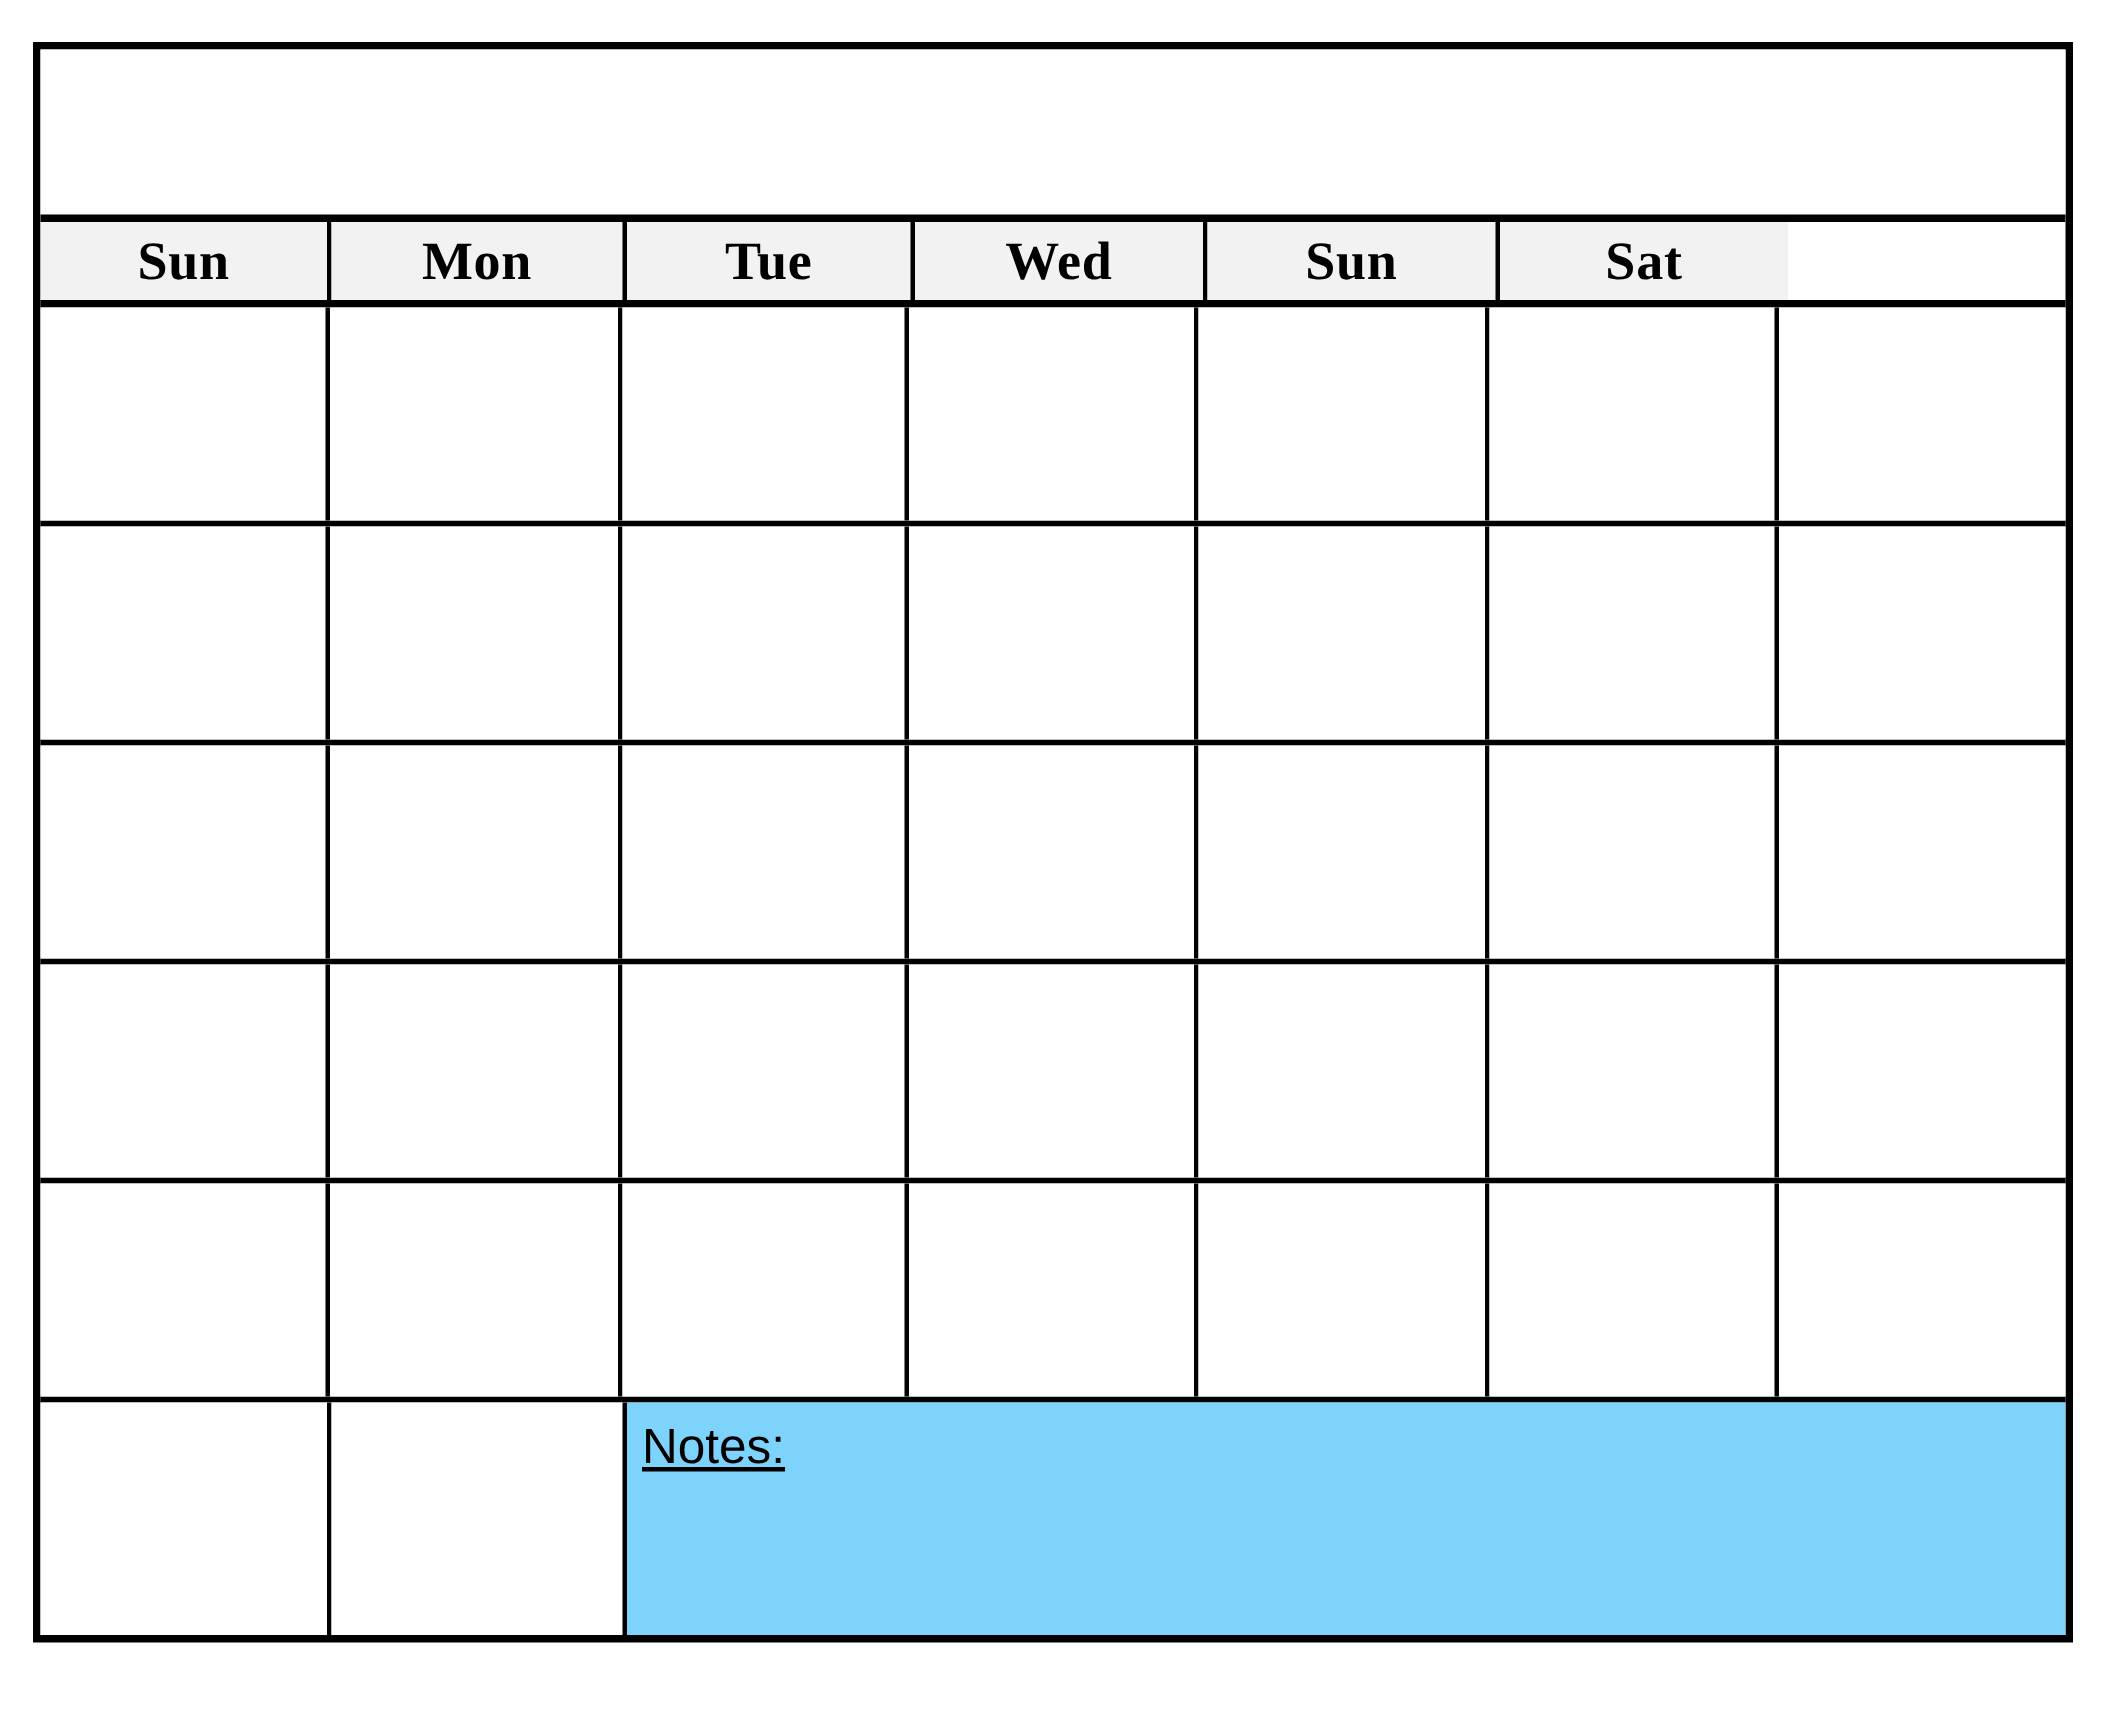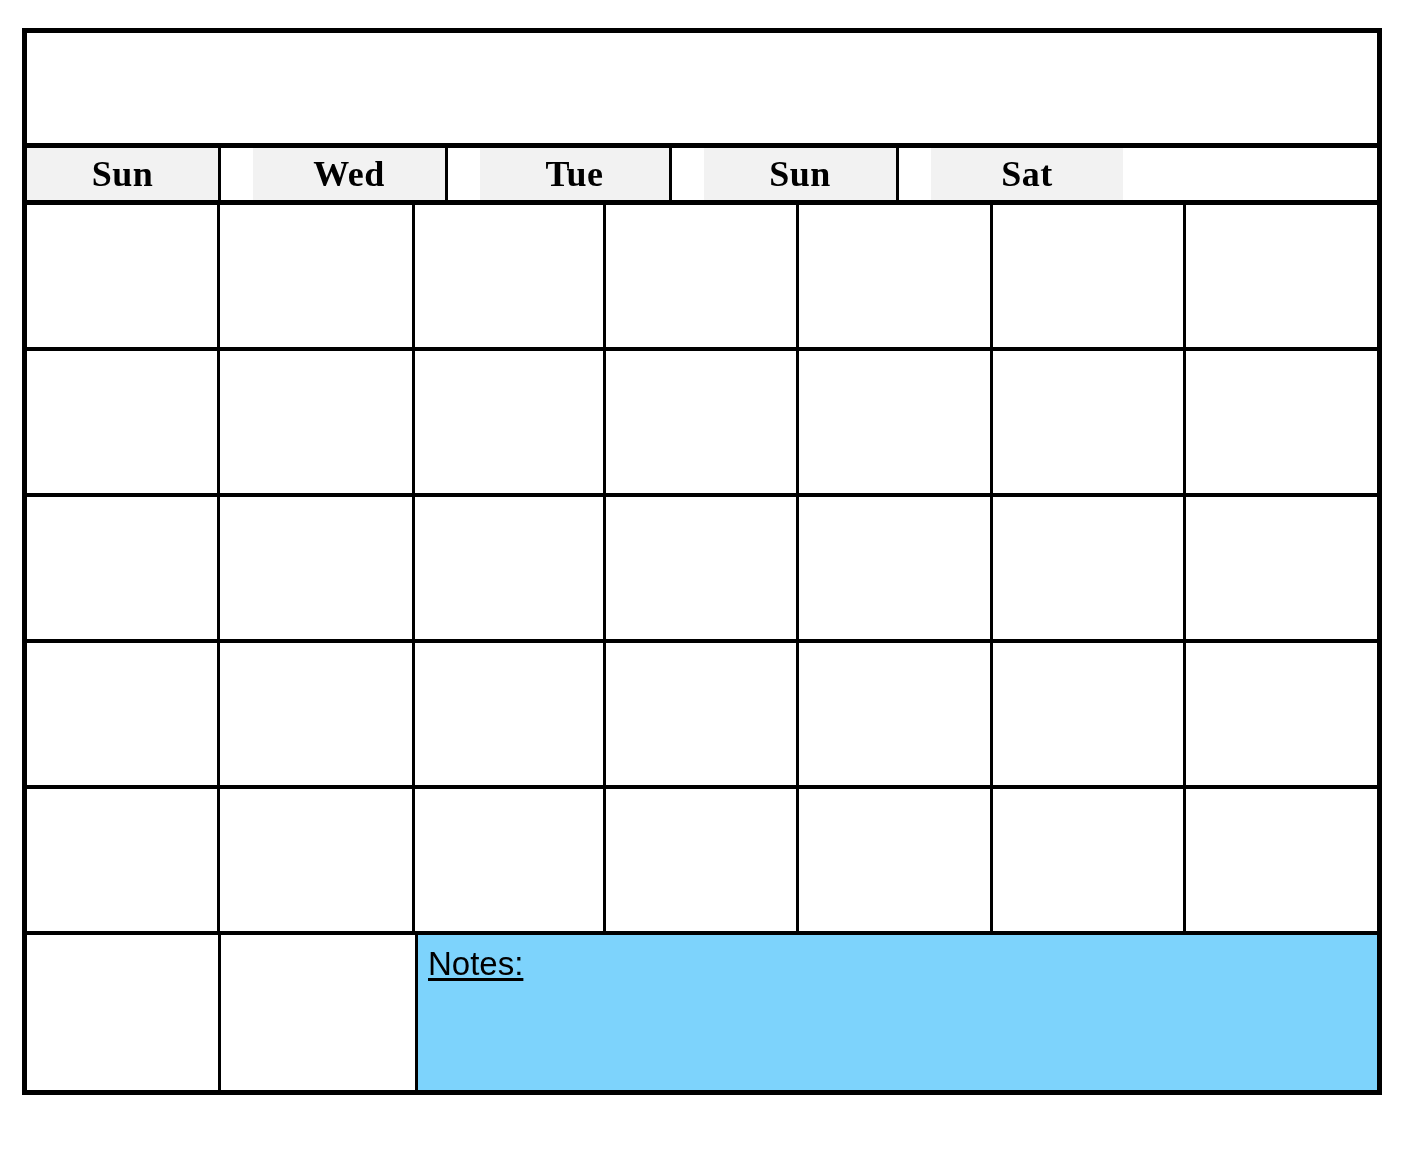--- a/index.html
+++ b/index.html
@@ -56,21 +56,20 @@
     white-space: pre;
   }
 
   
   .dow-row {
     height: 57px;
     flex: none;
     display: flex;
     box-sizing: border-box;
     border-bottom: 5px solid #000000;
-    gap: 32px;
   }
   .dow-cell {
     box-sizing: border-box;
     background: #f2f2f2;
     border-right: 3px solid #000000;
     display: flex;
     align-items: center;
     justify-content: center;
   }
   .dow-cell:last-child { border-right: none; }
@@ -161,25 +160,28 @@
   <div class="calendar-frame">
 
     <div class="title-row">
       <span class="title-text"></span>
     </div>
 
     <div class="dow-row">
       <div class="dow-cell" style="width:194px">
         <span class="dow-label">Sun</span>
       </div>
+      <div class="dow-cell" style="width:197px">
+        <span class="dow-label">Mon</span>
+      </div>
+      <div class="dow-cell" style="width:192px">
+        <span class="dow-label">Tue</span>
+      </div>
       <div class="dow-cell" style="width:195px">
         <span class="dow-label">Wed</span>
-      </div>
-      <div class="dow-cell" style="width:192px">
-        <span class="dow-label">Tue</span>
       </div>
       <div class="dow-cell" style="width:195px">
         <span class="dow-label">Sun</span>
       </div>
       <div class="dow-cell" style="width:192px">
         <span class="dow-label">Sat</span>
       </div>
     </div>
 
     <div class="weeks">

